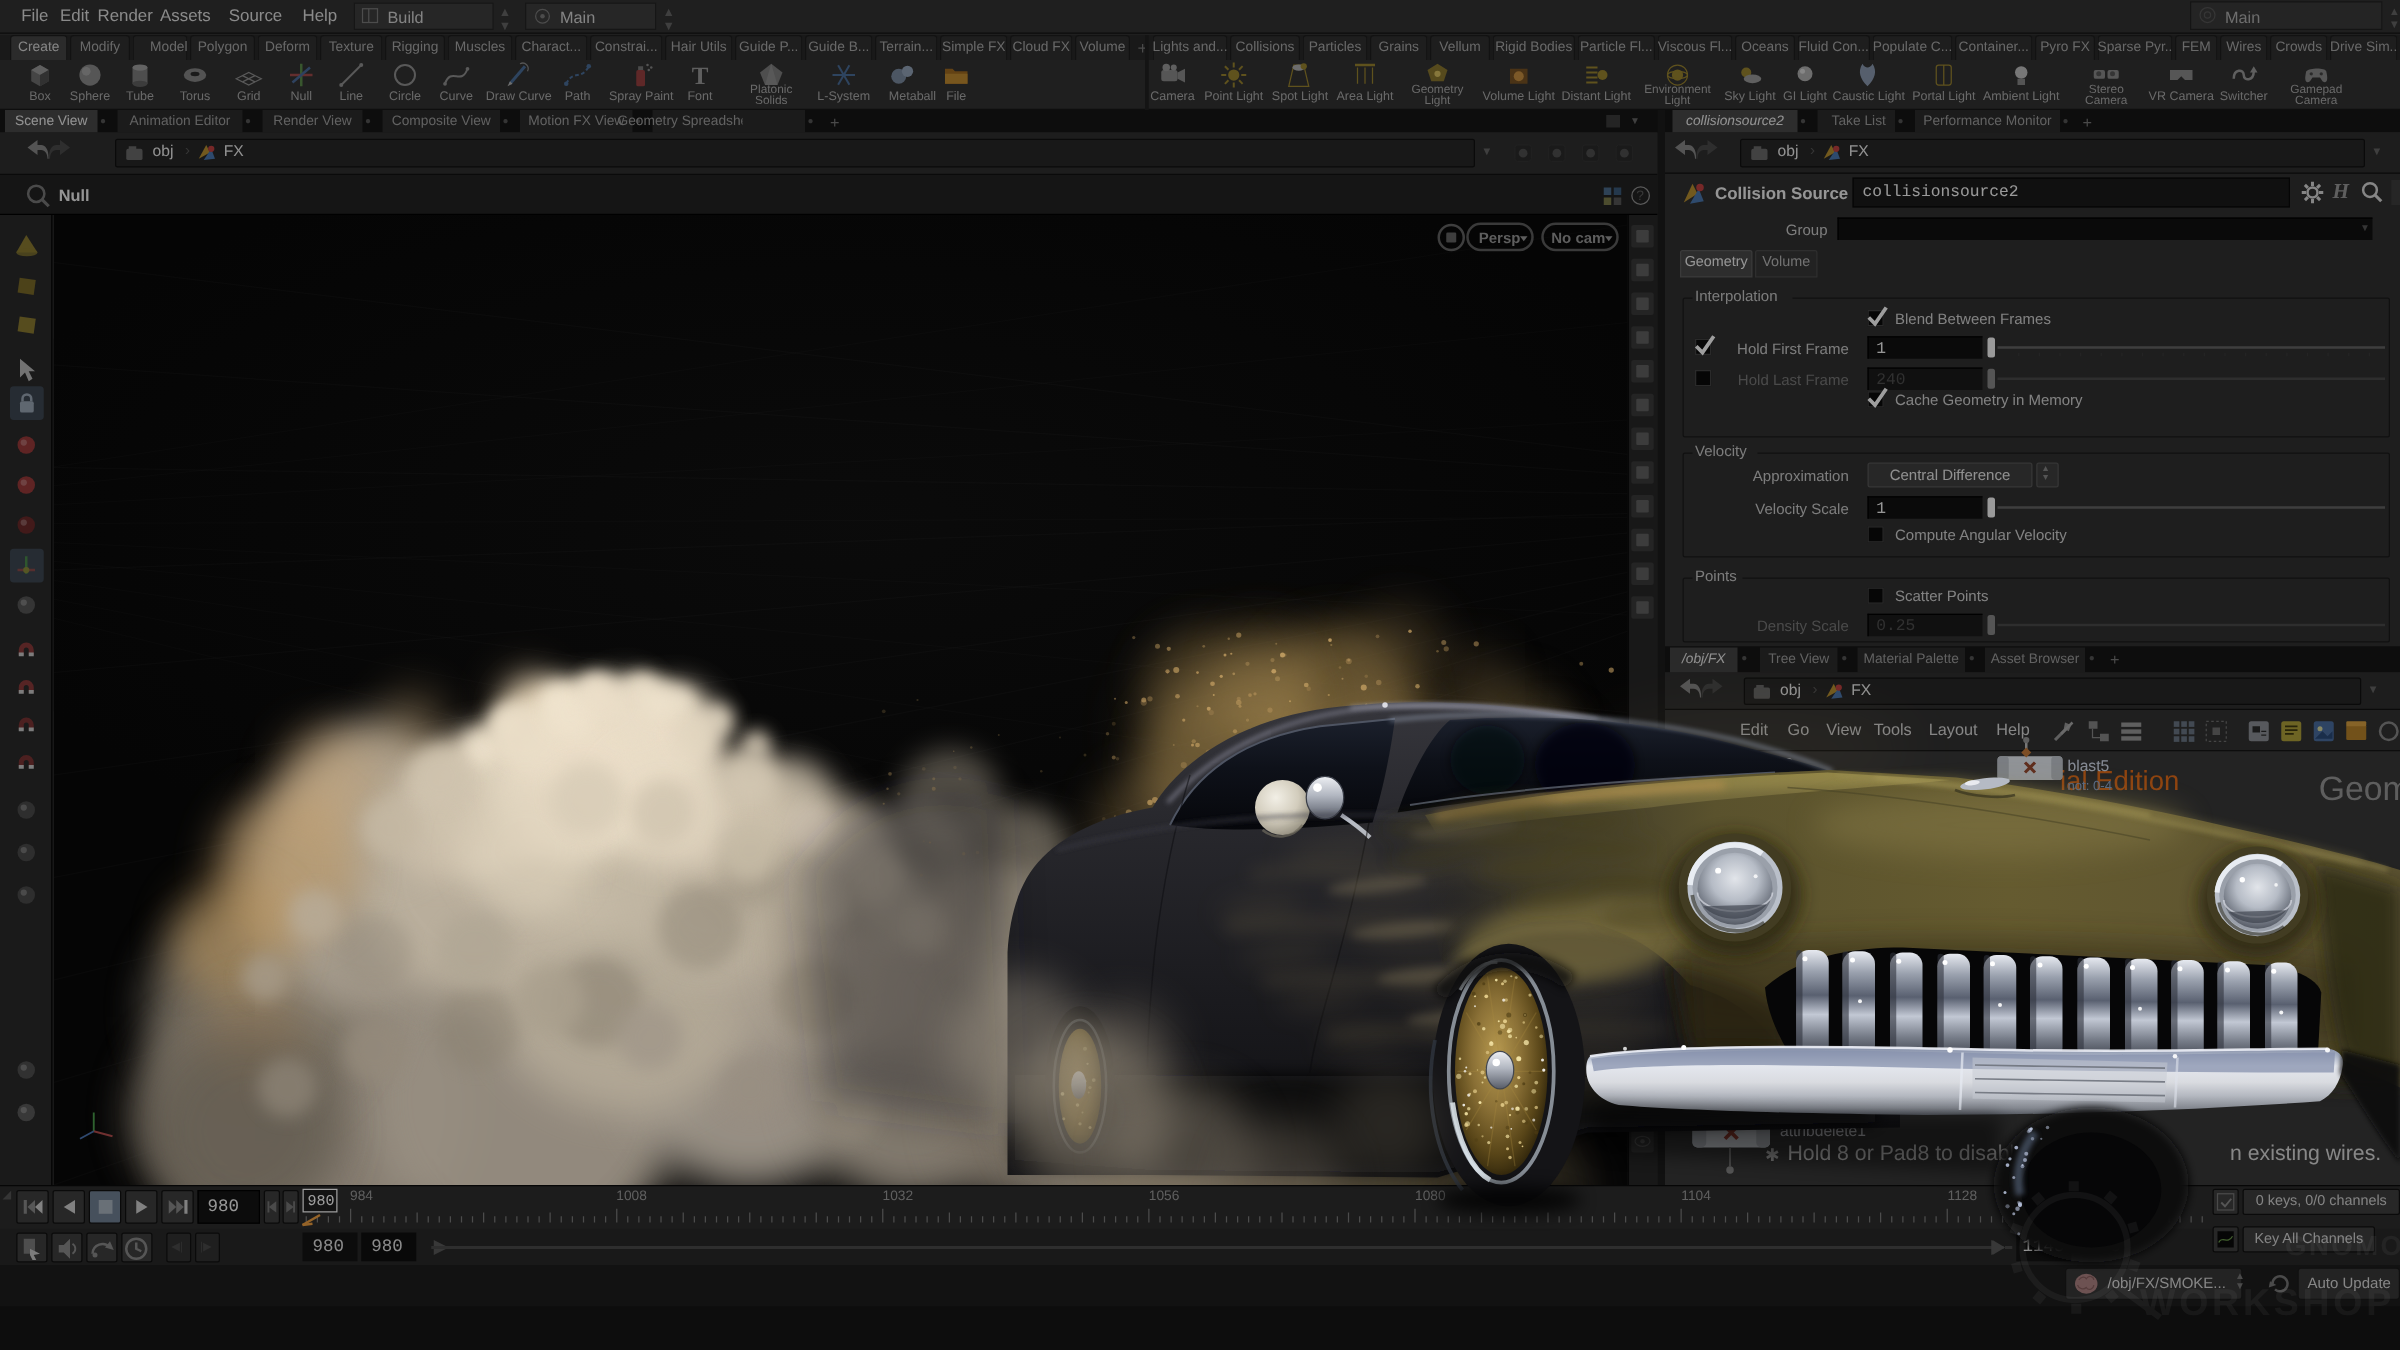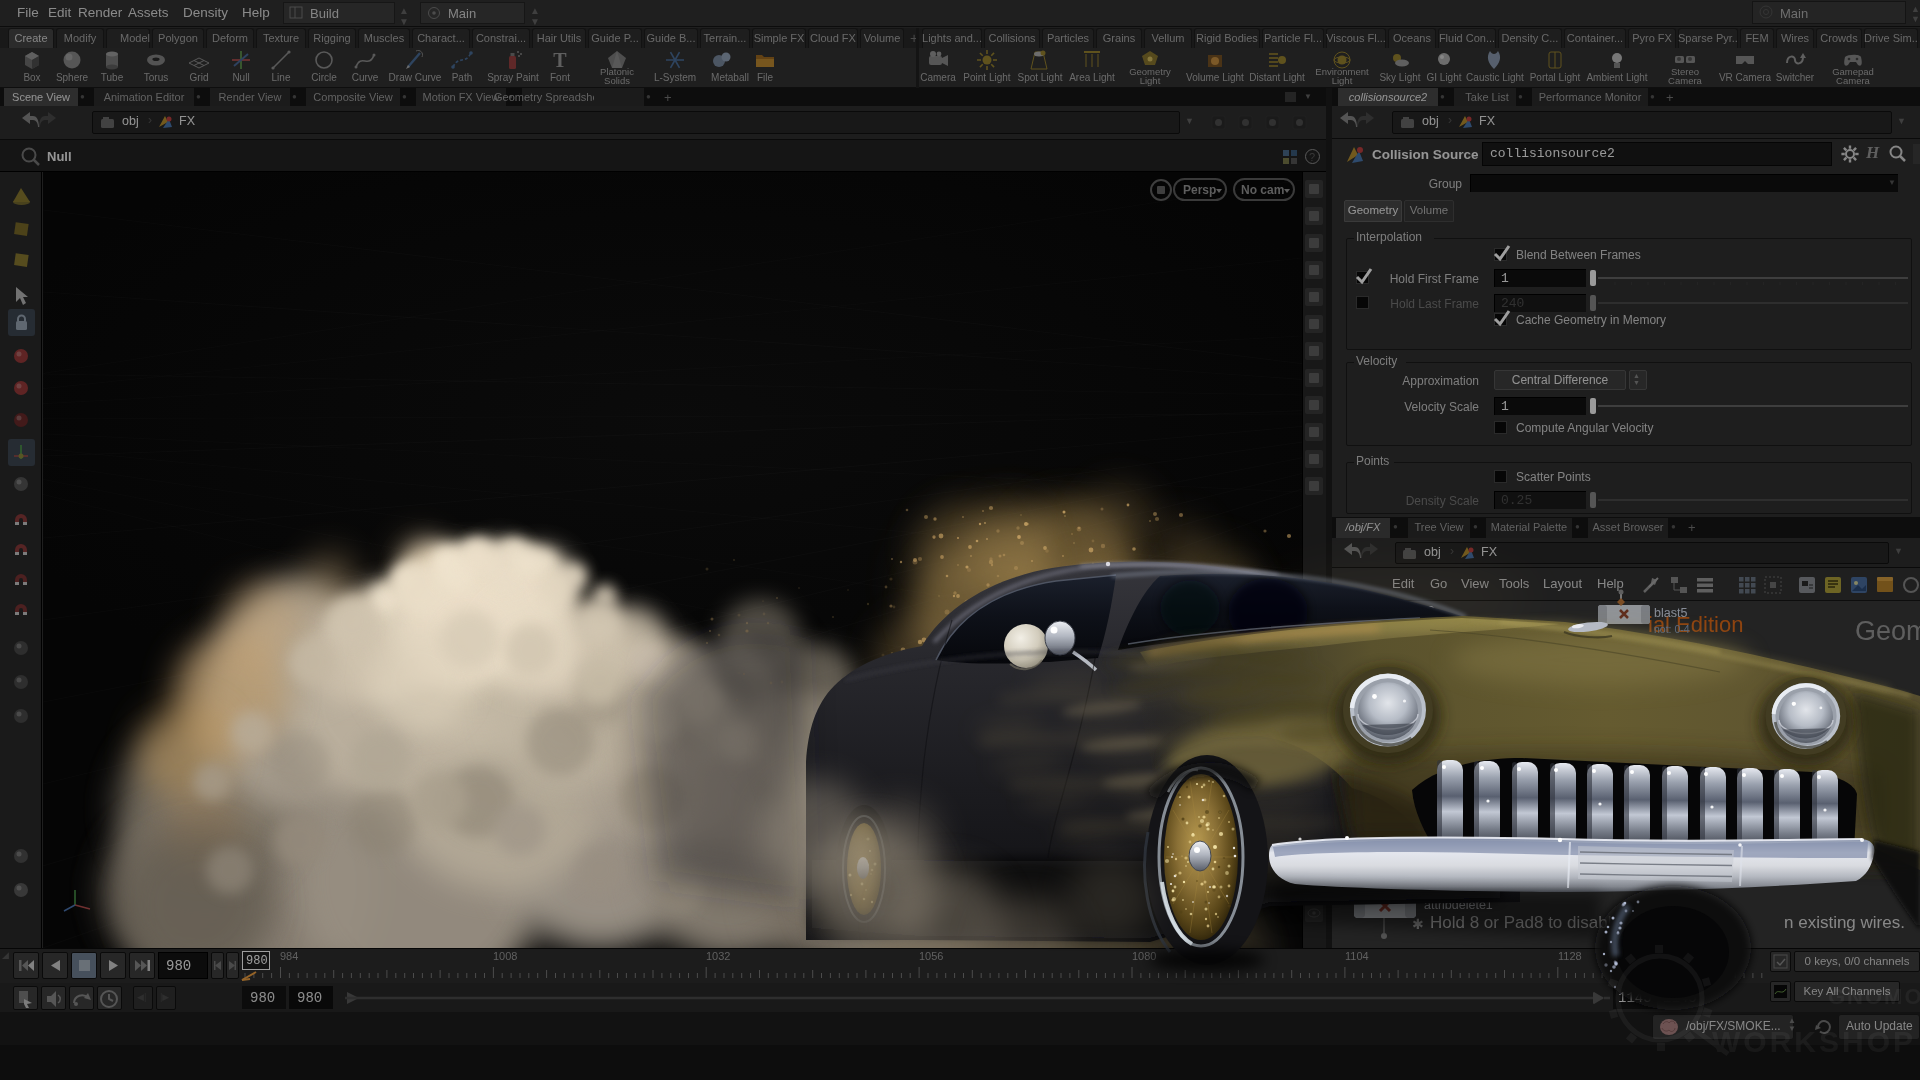--- a/index.html
+++ b/index.html
@@ -7,21 +7,21 @@
 .abs{position:absolute}
 .t{position:absolute;white-space:nowrap;font-family:"Liberation Sans",sans-serif}
 </style></head><body>
 <div id="root">
     <div id="ui">
 <div class="abs" style="left:0;top:0;width:1920px;height:27px;background:#323232;border-bottom:1px solid #131313"></div>
 <div class="t" style="left:17px;top:5px;font-size:13.5px;color:#dedede">File</div>
 <div class="t" style="left:48px;top:5px;font-size:13.5px;color:#dedede">Edit</div>
 <div class="t" style="left:78px;top:5px;font-size:13.5px;color:#dedede">Render</div>
 <div class="t" style="left:128px;top:5px;font-size:13.5px;color:#dedede">Assets</div>
-<div class="t" style="left:183px;top:5px;font-size:13.5px;color:#dedede">Density</div>
+<div class="t" style="left:183px;top:5px;font-size:13.5px;color:#dedede">Source</div>
 <div class="t" style="left:242px;top:5px;font-size:13.5px;color:#dedede">Help</div>
 <div class="abs" style="left:283px;top:2px;width:112px;height:22px;background:#3d3d3d;border:1px solid #232323"></div>
 <svg class="abs" style="left:289px;top:6px" width="15" height="14">
         <rect x="1" y="1" width="12" height="11" fill="none" stroke="#7a7a7a"></rect>
         <line x1="6" y1="1" x2="6" y2="12" stroke="#7a7a7a"></line>
       </svg>
 <div class="t" style="left:310px;top:6px;font-size:13px;color:#d4d4d4">Build</div>
 <div class="t" style="left:399px;top:5px;font-size:10px;color:#666">▲<br>▼</div>
 <div class="abs" style="left:420px;top:2px;width:105px;height:22px;background:#3d3d3d;border:1px solid #232323"></div>
 <svg class="abs" style="left:427px;top:6px" width="15" height="14">
@@ -88,21 +88,21 @@
 <div class="t" style="left:1194px;top:32px;width:66px;text-align:center;font-size:11px;color:#a8a8a8;overflow:hidden">Rigid Bodies</div>
 <div class="abs" style="left:1262px;top:28px;width:62px;height:20px;background:#303030;border:1px solid #1d1d1d;border-bottom:none;border-radius:3px 3px 0 0"></div>
 <div class="t" style="left:1262px;top:32px;width:62px;text-align:center;font-size:11px;color:#a8a8a8;overflow:hidden">Particle Fl...</div>
 <div class="abs" style="left:1326px;top:28px;width:60px;height:20px;background:#303030;border:1px solid #1d1d1d;border-bottom:none;border-radius:3px 3px 0 0"></div>
 <div class="t" style="left:1326px;top:32px;width:60px;text-align:center;font-size:11px;color:#a8a8a8;overflow:hidden">Viscous Fl...</div>
 <div class="abs" style="left:1388px;top:28px;width:48px;height:20px;background:#303030;border:1px solid #1d1d1d;border-bottom:none;border-radius:3px 3px 0 0"></div>
 <div class="t" style="left:1388px;top:32px;width:48px;text-align:center;font-size:11px;color:#a8a8a8;overflow:hidden">Oceans</div>
 <div class="abs" style="left:1438px;top:28px;width:58px;height:20px;background:#303030;border:1px solid #1d1d1d;border-bottom:none;border-radius:3px 3px 0 0"></div>
 <div class="t" style="left:1438px;top:32px;width:58px;text-align:center;font-size:11px;color:#a8a8a8;overflow:hidden">Fluid Con...</div>
 <div class="abs" style="left:1498px;top:28px;width:64px;height:20px;background:#303030;border:1px solid #1d1d1d;border-bottom:none;border-radius:3px 3px 0 0"></div>
-<div class="t" style="left:1498px;top:32px;width:64px;text-align:center;font-size:11px;color:#a8a8a8;overflow:hidden">Density C...</div>
+<div class="t" style="left:1498px;top:32px;width:64px;text-align:center;font-size:11px;color:#a8a8a8;overflow:hidden">Populate C...</div>
 <div class="abs" style="left:1564px;top:28px;width:62px;height:20px;background:#303030;border:1px solid #1d1d1d;border-bottom:none;border-radius:3px 3px 0 0"></div>
 <div class="t" style="left:1564px;top:32px;width:62px;text-align:center;font-size:11px;color:#a8a8a8;overflow:hidden">Container...</div>
 <div class="abs" style="left:1628px;top:28px;width:48px;height:20px;background:#303030;border:1px solid #1d1d1d;border-bottom:none;border-radius:3px 3px 0 0"></div>
 <div class="t" style="left:1628px;top:32px;width:48px;text-align:center;font-size:11px;color:#a8a8a8;overflow:hidden">Pyro FX</div>
 <div class="abs" style="left:1678px;top:28px;width:60px;height:20px;background:#303030;border:1px solid #1d1d1d;border-bottom:none;border-radius:3px 3px 0 0"></div>
 <div class="t" style="left:1678px;top:32px;width:60px;text-align:center;font-size:11px;color:#a8a8a8;overflow:hidden">Sparse Pyr...</div>
 <div class="abs" style="left:1740px;top:28px;width:34px;height:20px;background:#303030;border:1px solid #1d1d1d;border-bottom:none;border-radius:3px 3px 0 0"></div>
 <div class="t" style="left:1740px;top:32px;width:34px;text-align:center;font-size:11px;color:#a8a8a8;overflow:hidden">FEM</div>
 <div class="abs" style="left:1776px;top:28px;width:38px;height:20px;background:#303030;border:1px solid #1d1d1d;border-bottom:none;border-radius:3px 3px 0 0"></div>
 <div class="t" style="left:1776px;top:32px;width:38px;text-align:center;font-size:11px;color:#a8a8a8;overflow:hidden">Wires</div>

